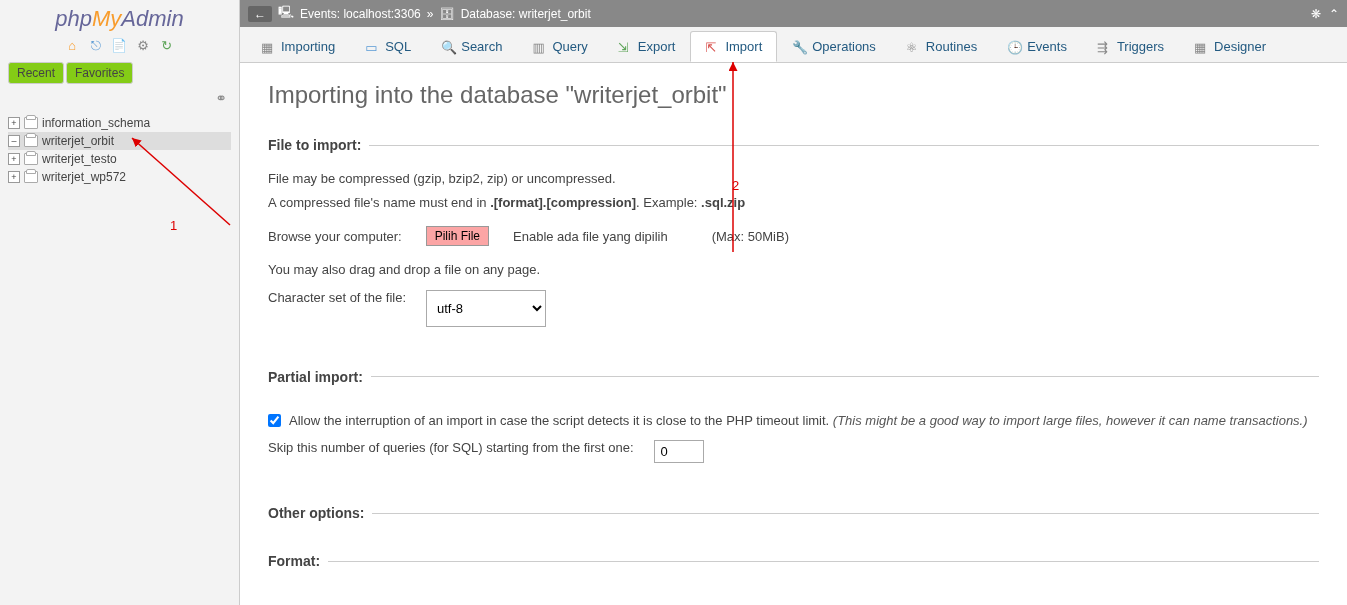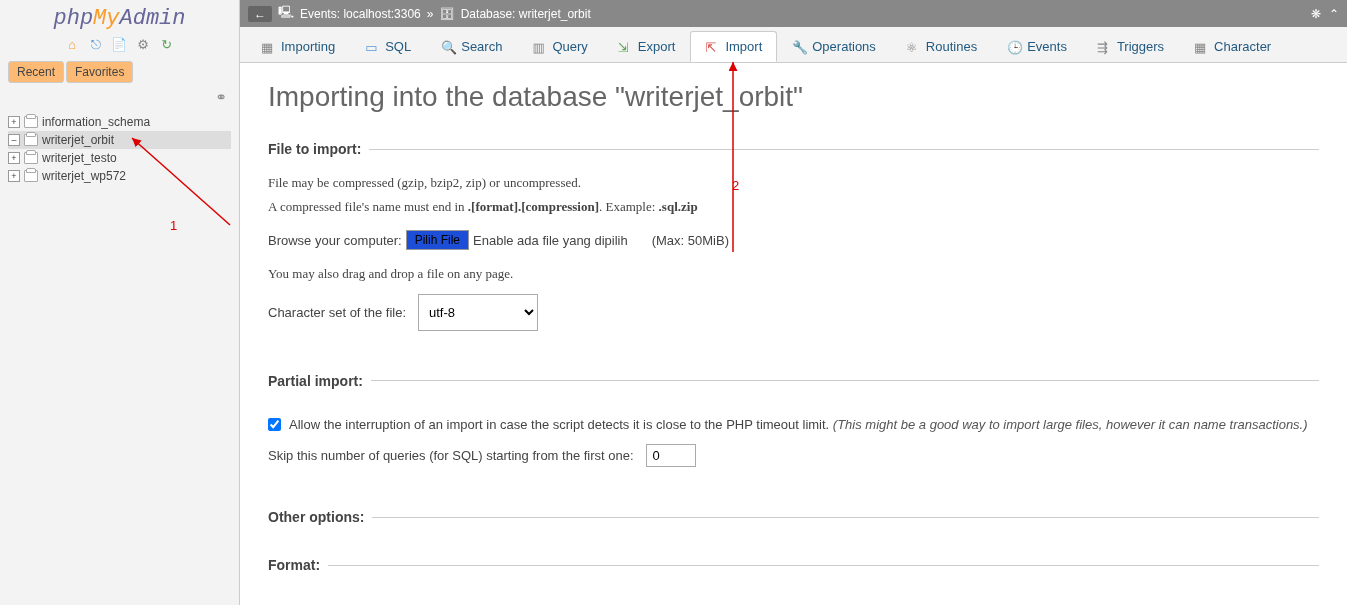--- a/index.html
+++ b/index.html
@@ -2,34 +2,34 @@
 <html><head>
   <meta charset="utf-8">
   <style>
     * { box-sizing: border-box; margin: 0; padding: 0; }
     body { font-family: sans-serif; font-size: 13px; color: #444; background: #fff; overflow: hidden; }
     
     .layout { display: flex; height: 605px; width: 1347px; }
     
     
     .sidebar { width: 240px; background: #f3f3f3; border-right: 1px solid #ccc; display: flex; flex-direction: column; }
-    .logo { text-align: center; padding: 6px 0 2px; font-family: Liberation Mono, monospace; font-size: 22px; font-style: italic; }
+    .logo { text-align: center; padding: 6px 0 2px; font-family: Liberation Sans, sans-serif; font-size: 22px; font-style: italic; }
     .logo .php { color: #666699; }
     .logo .my { color: #f89c2c; }
     .logo .admin { color: #666699; }
     .nav-icons { text-align: center; padding: 4px 0; }
     .nav-icons span { display: inline-block; width: 16px; height: 16px; margin: 0 2px; }
     .home-icon { color: #f89c2c; }
     .logout-icon { color: #5b9bd5; }
     .docs-icon { color: #888; }
     .gear-icon { color: #888; }
     .refresh-icon { color: #5fa55a; }
     
     .sidebar-tabs { display: flex; padding: 4px 8px 6px; gap: 2px; }
-    .sidebar-tab { background: #fdba74; border: 1px solid #ccc; padding: 3px 8px; border-radius: 3px; cursor: pointer; font-size: 12px; }
+    .sidebar-tab { background: #84cc16; border: 1px solid #ccc; padding: 3px 8px; border-radius: 3px; cursor: pointer; font-size: 12px; }
     .link-icon-row { text-align: right; padding: 0 12px 6px; color: #888; font-size: 14px; }
     
     .db-tree { padding: 2px 8px; }
     .tree-item { display: flex; align-items: center; padding: 2px 0; cursor: pointer; font-size: 12px; }
     .tree-item.selected { background: #ddd; }
     .expand-box { width: 12px; height: 12px; border: 1px solid #999; display: inline-flex; align-items: center; justify-content: center; font-size: 9px; line-height: 1; margin-right: 4px; background: #fff; }
     .db-icon { width: 14px; height: 12px; background: #fff; border: 1px solid #aaa; border-radius: 1px; margin-right: 4px; position: relative; }
     .db-icon::before { content: ''; position: absolute; top: -3px; left: 1px; right: 1px; height: 3px; background: #fff; border: 1px solid #aaa; border-radius: 2px 2px 0 0; }
     
     
@@ -39,31 +39,31 @@
     .breadcrumb-bar .back-arrow { background: #666; padding: 1px 6px; border-radius: 2px; cursor: pointer; }
     .breadcrumb-bar a { color: #fff; text-decoration: none; }
     .breadcrumb-bar .right-icons { margin-left: auto; display: flex; gap: 8px; }
     
     .top-tabs { background: #f3f3f3; border-bottom: 1px solid #ccc; display: flex; padding: 4px 6px 0; }
     .top-tab { padding: 7px 14px; border: 1px solid transparent; cursor: pointer; display: flex; align-items: center; gap: 6px; color: #235a81; font-size: 13px; }
     .top-tab.active { background: #fff; border: 1px solid #ccc; border-bottom: 1px solid #fff; border-radius: 3px 3px 0 0; }
     .tab-icon { width: 14px; height: 14px; display: inline-block; }
     
     .content { flex: 1; overflow-y: auto; padding: 18px 28px; }
-    .content h2 { font-size: 28px; font-weight: normal; color: #666; margin-bottom: 28px; }
+    .content h2 { font-size: 24px; font-weight: normal; color: #666; margin-bottom: 28px; }
     
     fieldset { border: none; border-top: 1px solid #ccc; margin-bottom: 28px; padding-top: 4px; }
     legend { font-weight: bold; font-size: 14px; color: #444; padding-right: 8px; }
     .field-body { padding: 12px 0 4px; }
-    .field-body p { margin-bottom: 4px; line-height: 1.5; font-family: Liberation Serif, serif; }
-    .field-body .row { display: flex; align-items: center; gap: 12px; margin: 10px 0; }
+    .field-body p { margin-bottom: 4px; line-height: 1.5; }
+    .field-body .row { display: flex; gap: 20px; margin: 10px 0; }
     .italic { font-style: italic; color: #555; }
     
-    .file-row { display: flex; align-items: center; gap: 4px; margin: 14px 0; }
-    .file-btn { border: 1px solid #999; background: #1d4ed8; padding: 2px 8px; font-size: 12px; cursor: pointer; }
+    .file-row { display: flex; align-items: center; gap: 24px; margin: 14px 0; }
+    .file-btn { border: 1px solid #999; background: #fca5a5; padding: 2px 8px; font-size: 12px; cursor: pointer; }
     .max-size { margin-left: 20px; }
     
     select { border: 1px solid #aaa; padding: 9px 6px; font-size: 13px; min-width: 120px; background: #fff; }
     input[type="text"], input[type="number"] { border: 1px solid #aaa; padding: 3px 6px; font-size: 13px; }
     .skip-input { width: 50px; }
     
     .checkbox-row { display: flex; align-items: flex-start; gap: 8px; margin: 10px 0; line-height: 1.5; }
     .checkbox-row input { margin-top: 3px; }
     
     
@@ -185,21 +185,21 @@
       <div class="top-tab">
           <span class="tab-icon ico-events">🕒</span>
           <span>Events</span>
         </div>
       <div class="top-tab">
           <span class="tab-icon ico-triggers">⇶</span>
           <span>Triggers</span>
         </div>
       <div class="top-tab">
           <span class="tab-icon ico-designer">▦</span>
-          <span>Character</span>
+          <span>Designer</span>
         </div>
     </div>
 
     <div class="content">
       <h2>Importing into the database "writerjet_orbit"</h2>
 
       <fieldset>
         <legend>File to import:</legend>
         <div class="field-body">
           <p>File may be compressed (gzip, bzip2, zip) or uncompressed.</p>

